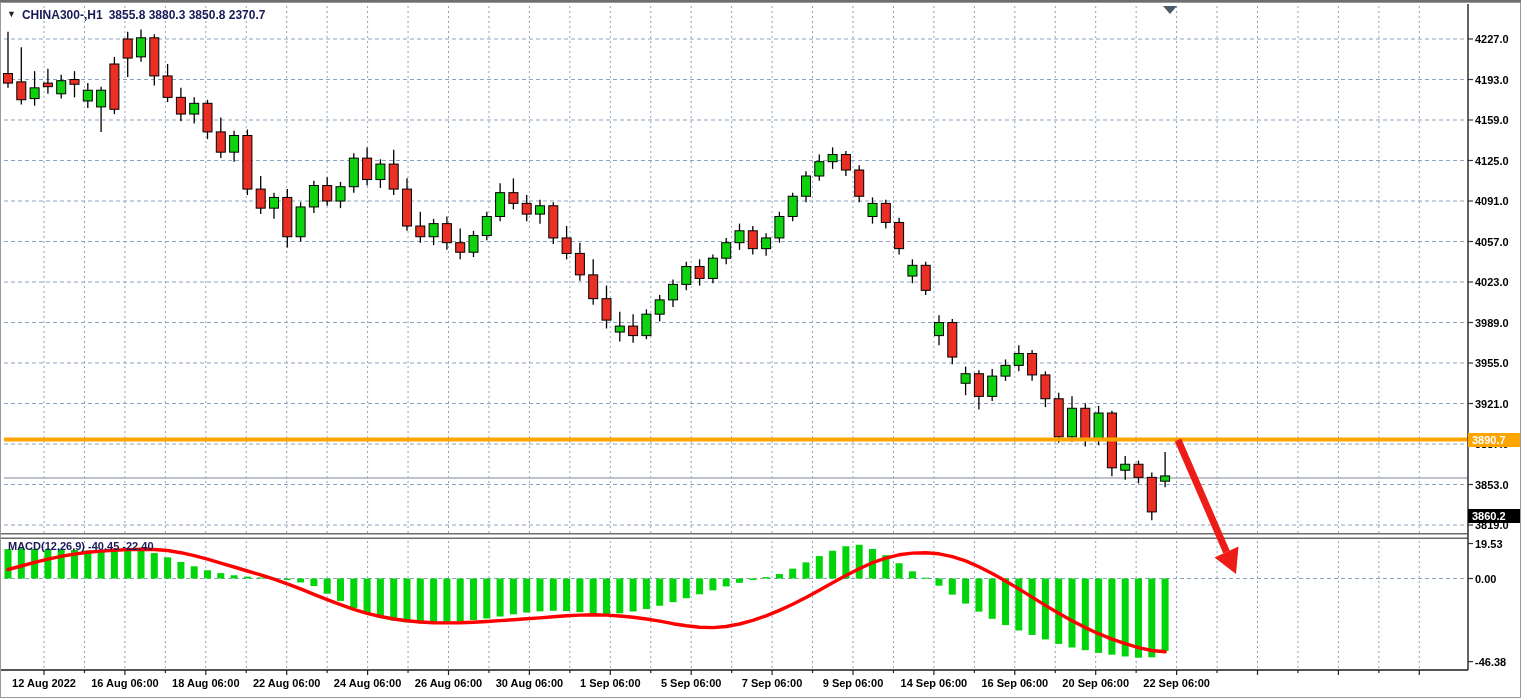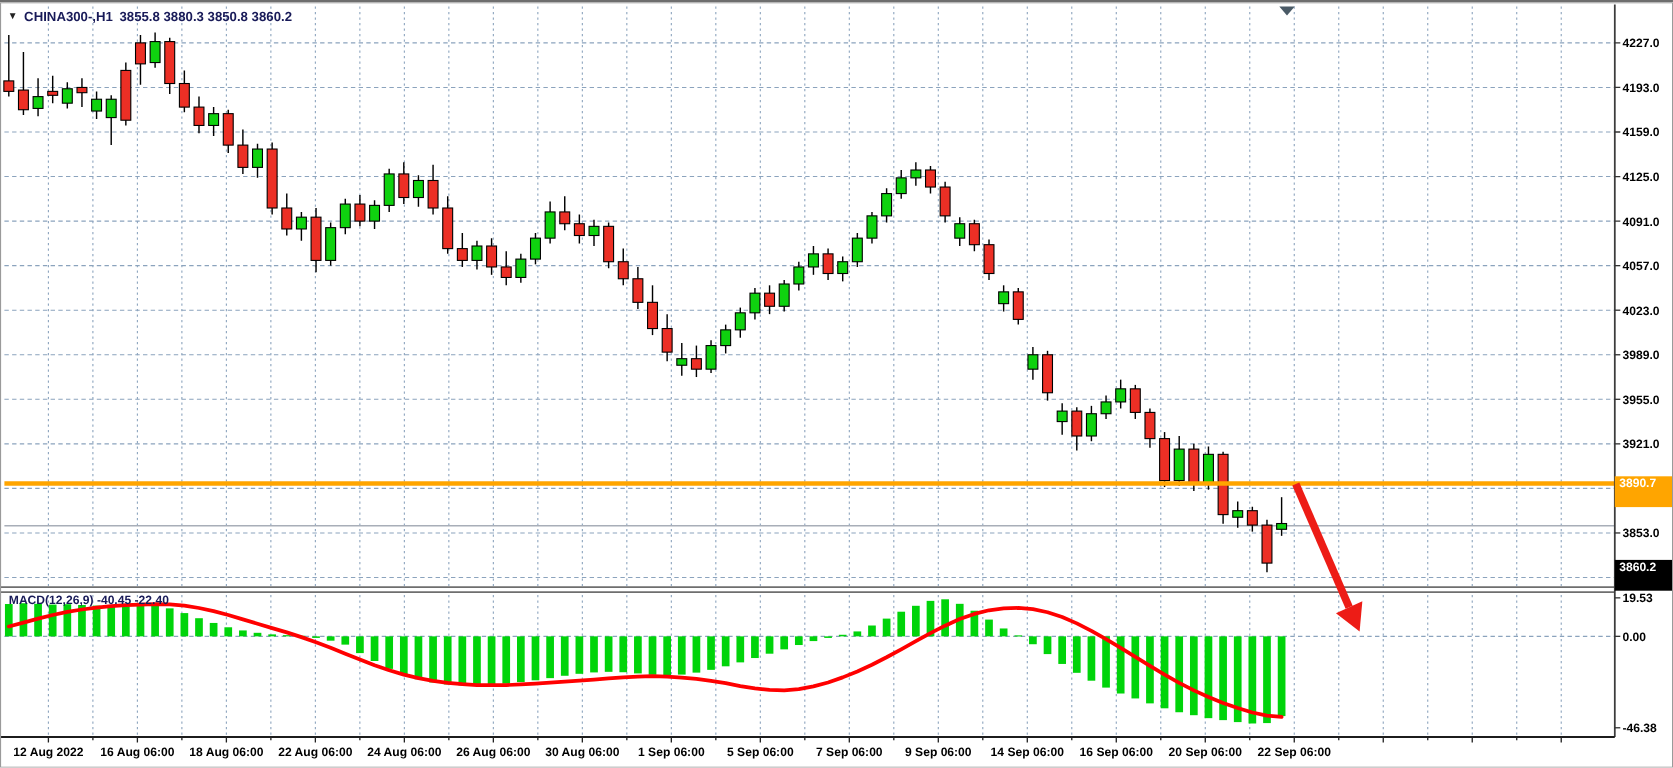--- a/index.html
+++ b/index.html
@@ -11,21 +11,21 @@
   #chart-svg{position:absolute;left:0;top:0;}
   .title-bar{
     position:absolute;left:7px;top:6px;font-size:12px;font-weight:bold;
     color:#181a58;white-space:pre;display:flex;align-items:center;gap:6px;
   }
   .title-bar .dd{font-size:9px;color:#222;transform:translateY(-1px);}
   .macd-label{
     position:absolute;left:8px;top:538px;font-size:11px;font-weight:bold;color:#181a58;white-space:pre;
   }
   .price-tag{
-    position:absolute;left:1468px;width:48px;height:28px;line-height:14px;
+    position:absolute;left:1468px;width:48px;height:14px;line-height:14px;
     font-size:11px;font-weight:bold;color:#ffffff;padding-left:4px;
   }
   .price-tag.orange{top:431px;background:#ffa500;}
   .price-tag.black{top:467px;background:#000000;margin-top:40px;}
 </style>
 </head>
 <body>
 
 <div class="window">
   <svg id="chart-svg" width="1521" height="698">
@@ -443,21 +443,21 @@
       </g>
       <g>
         <line x1="1178" y1="438" x2="1226.5" y2="550" stroke="#ed1c16" stroke-width="7"></line>
         <polygon points="1236,572 1214.5,555.5 1238.5,544.5" fill="#ed1c16"></polygon>
       </g>
     </svg>
 
   <div class="title-bar">
     <span class="dd">▼</span>
     <span>CHINA300-,H1</span>
-    <span>3855.8 3880.3 3850.8 3860.2</span>
+    <span>3855.8 3880.3 3850.8 2370.7</span>
   </div>
 
   <div class="macd-label">MACD(12,26,9) -40.45 -22.40</div>
 
   <div class="price-tag orange">3890.7</div>
   <div class="price-tag black">3860.2</div>
 
   <div class="window-inner-border"></div>
 </div>
 

